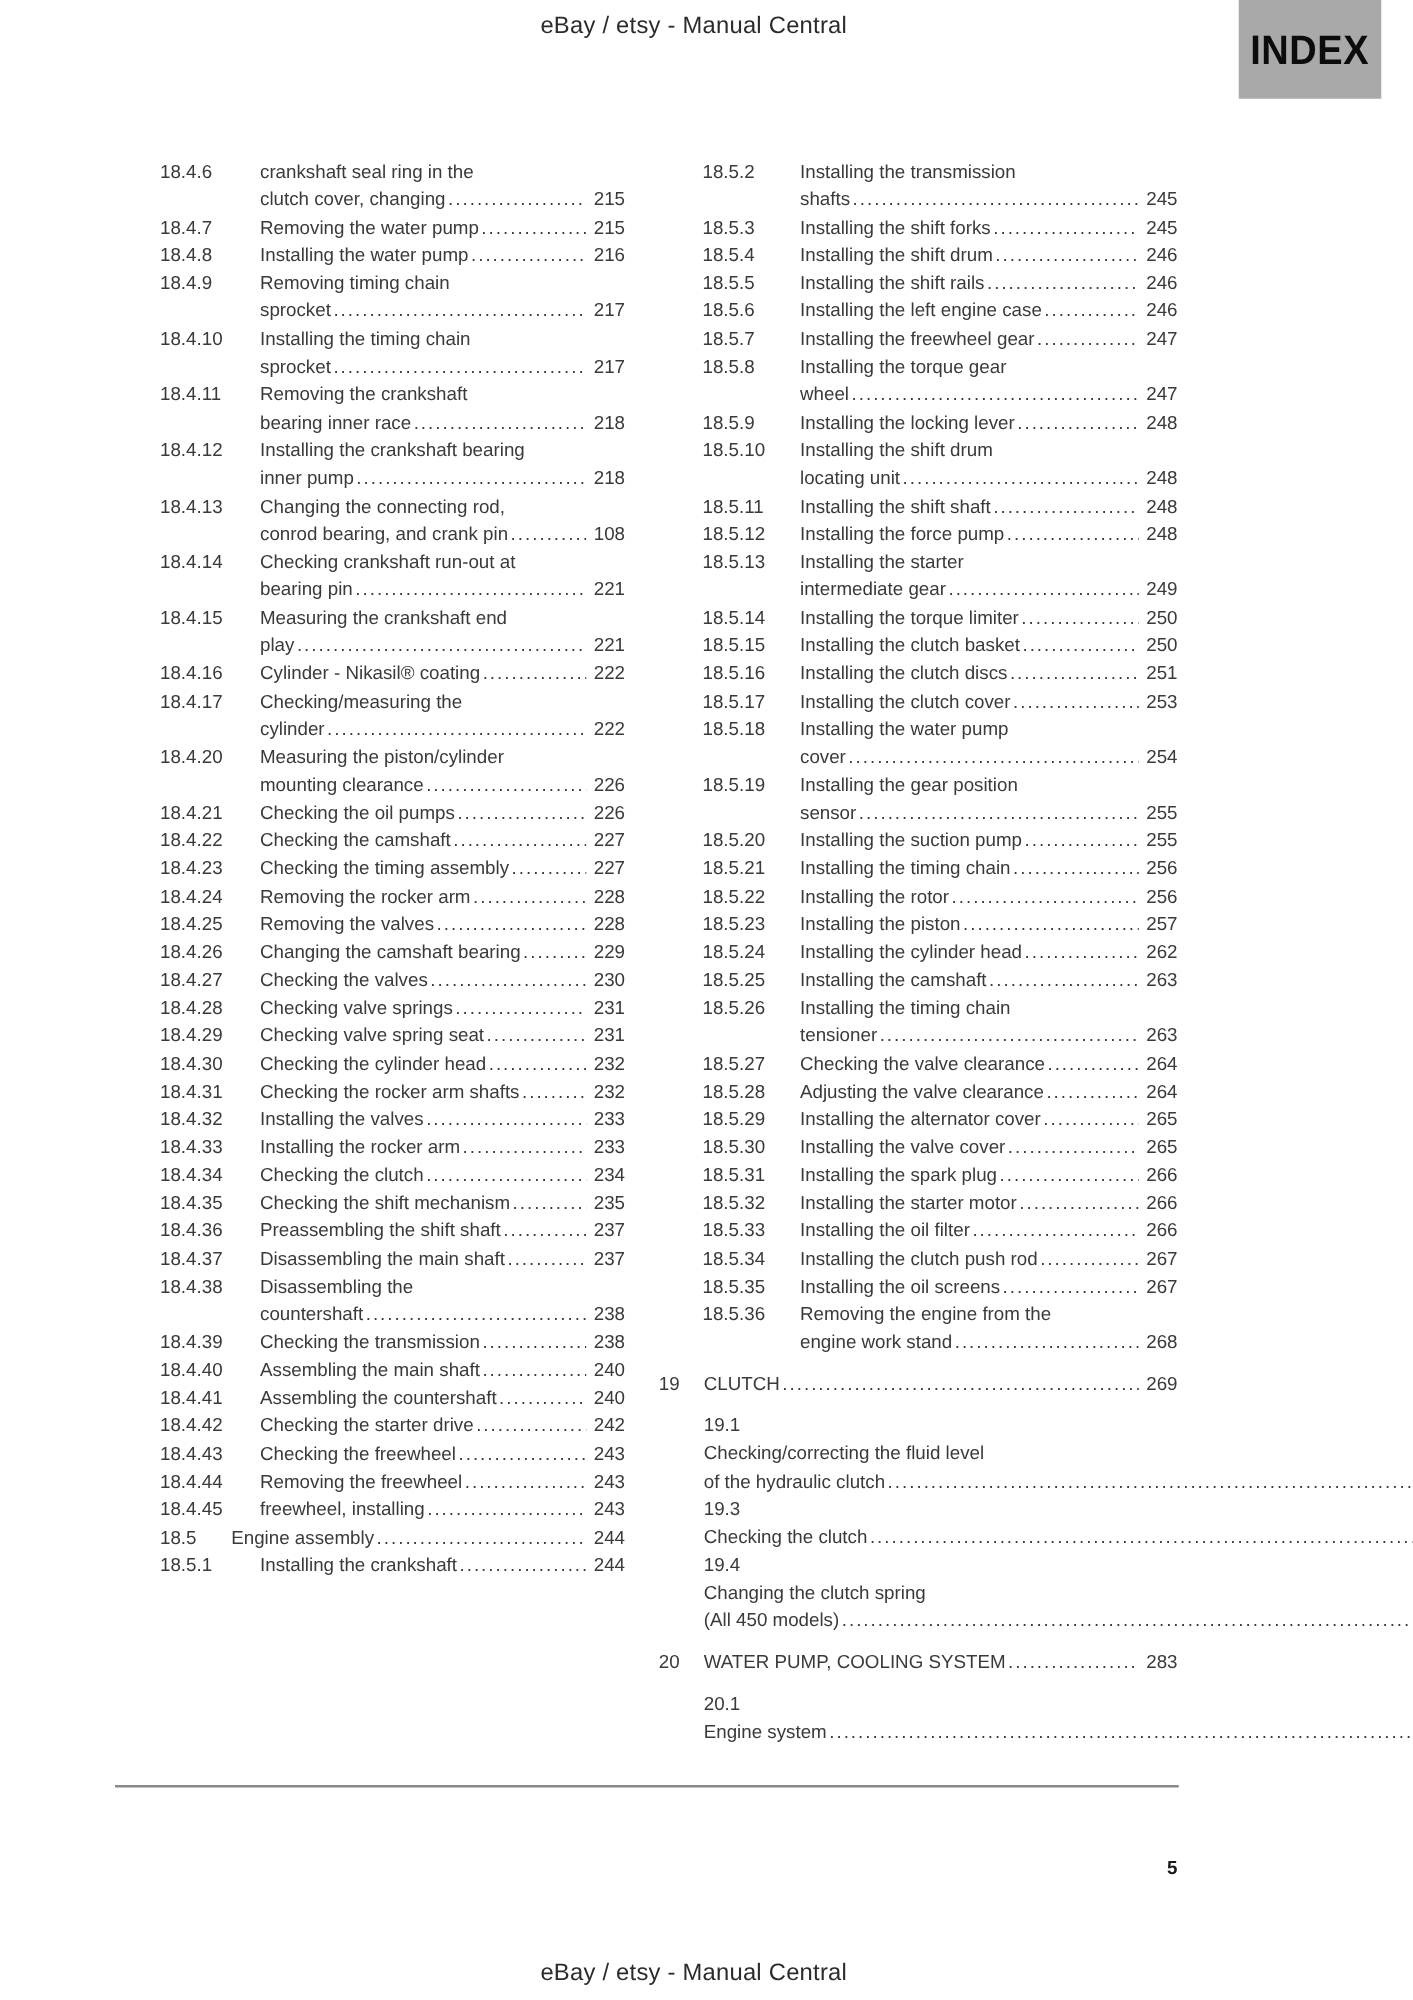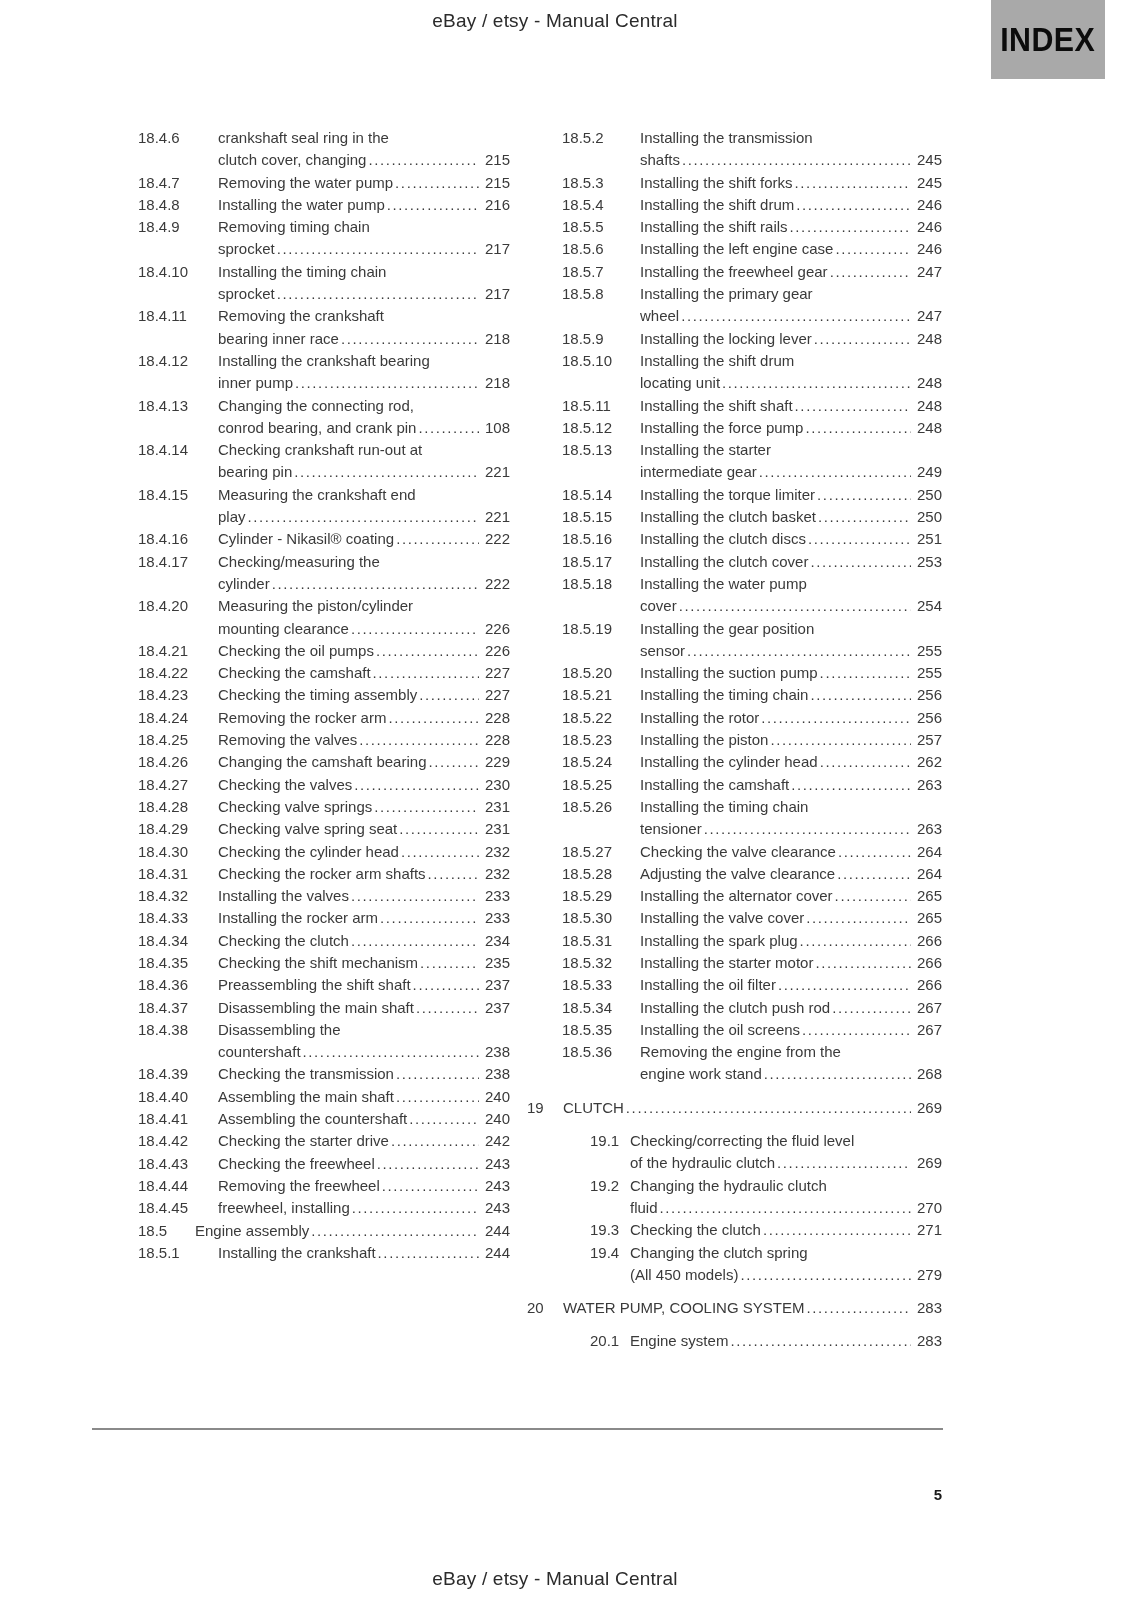--- a/index.html
+++ b/index.html
@@ -16,21 +16,21 @@
   .index-box{
     position:absolute;top:0;left:991px;width:114px;height:79px;
     display:flex;align-items:center;justify-content:center;
   }
   .index-box span{
     font-size:33px;font-weight:bold;color:#0c0c0c;
     transform:scaleX(0.92);letter-spacing:0.5px;
   }
   
   .col{position:absolute;top:127px;font-size:15px;line-height:22.3px;}
-  .col-left{left:138px;width:372px;}
+  .col-left{left:128px;width:372px;}
   .col-right{left:527px;width:415px;}
   .entry{display:flex;align-items:flex-start;}
   .num{flex:0 0 auto;}
   .body{flex:1 1 auto;min-width:0;}
   .line{white-space:nowrap;}
   .line.last{display:flex;align-items:baseline;white-space:nowrap;}
   .line.last .t{flex:0 0 auto;}
   .leader{
     flex:1 1 auto;overflow:hidden;white-space:nowrap;
     margin:0 6px 0 2px;color:#3a3a3a;
@@ -38,21 +38,21 @@
   .leader::after{
     content:"....................................................................................................";
     letter-spacing:1.6px;
   }
   .pg{flex:0 0 auto;text-align:right;}
   
   .col-left  .lvl3 .num{width:80px;}
   .col-left  .lvl2 .num{width:57px;}
   .col-right .lvl3{margin-left:35px;justify-content:center;}
   .col-right .lvl3 .num{width:78px;}
-  .col-right .lvl2{margin-left:63px;}
+  .col-right .lvl2{margin-left:36px;flex-direction:column;}
   .col-right .lvl2 .num{width:40px;}
   .col-right .lvl1 .num{width:36px;}
   .col-right .lvl1{margin-top:11px;margin-bottom:11px;}
   
   .footer-rule{position:absolute;left:92px;top:1428px;width:851px;height:2px;}
   .folio{
     position:absolute;left:880px;top:1486px;width:62px;text-align:right;
     font-size:15px;font-weight:bold;color:#1a1a1a;
   }
   .footer-title{
@@ -539,21 +539,21 @@
         <div class="line last">
           <span class="t">Installing the freewheel gear</span>
           <span class="leader"></span>
           <span class="pg">247</span>
         </div>
       </div>
     </div>
     <div class="entry lvl3">
       <span class="num">18.5.8</span>
       <div class="body">
-        <div class="line">Installing the primary gear</div>
+        <div class="line">Installing the torque gear</div>
         <div class="line last">
           <span class="t">wheel</span>
           <span class="leader"></span>
           <span class="pg">247</span>
         </div>
       </div>
     </div>
     <div class="entry lvl3">
       <span class="num">18.5.9</span>
       <div class="body">
@@ -851,31 +851,20 @@
       </div>
     </div>
     <div class="entry lvl2">
       <span class="num">19.1</span>
       <div class="body">
         <div class="line">Checking/correcting the fluid level</div>
         <div class="line last">
           <span class="t">of the hydraulic clutch</span>
           <span class="leader"></span>
           <span class="pg">269</span>
-        </div>
-      </div>
-    </div>
-    <div class="entry lvl2">
-      <span class="num">19.2</span>
-      <div class="body">
-        <div class="line">Changing the hydraulic clutch</div>
-        <div class="line last">
-          <span class="t">fluid</span>
-          <span class="leader"></span>
-          <span class="pg">270</span>
         </div>
       </div>
     </div>
     <div class="entry lvl2">
       <span class="num">19.3</span>
       <div class="body">
         <div class="line last">
           <span class="t">Checking the clutch</span>
           <span class="leader"></span>
           <span class="pg">271</span>

